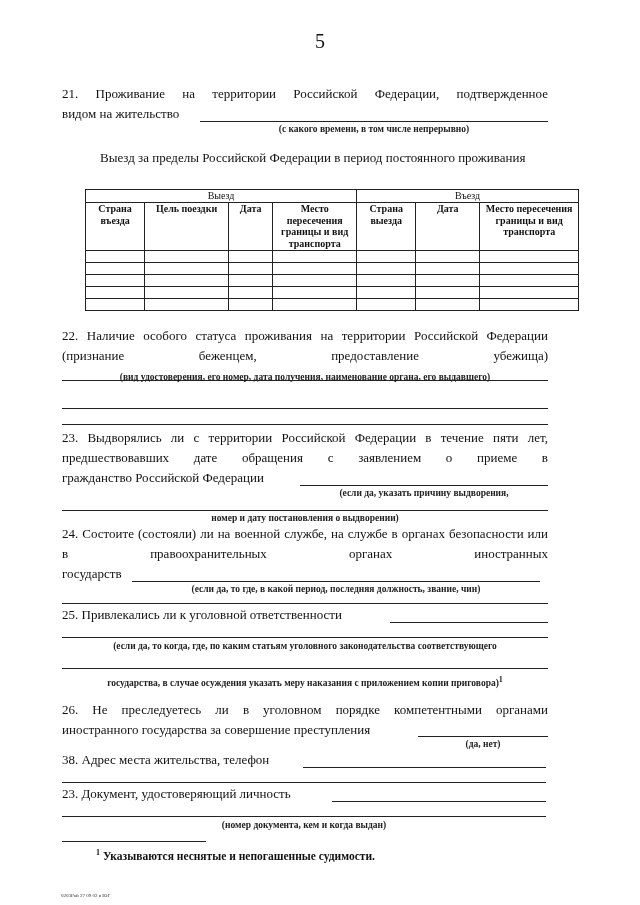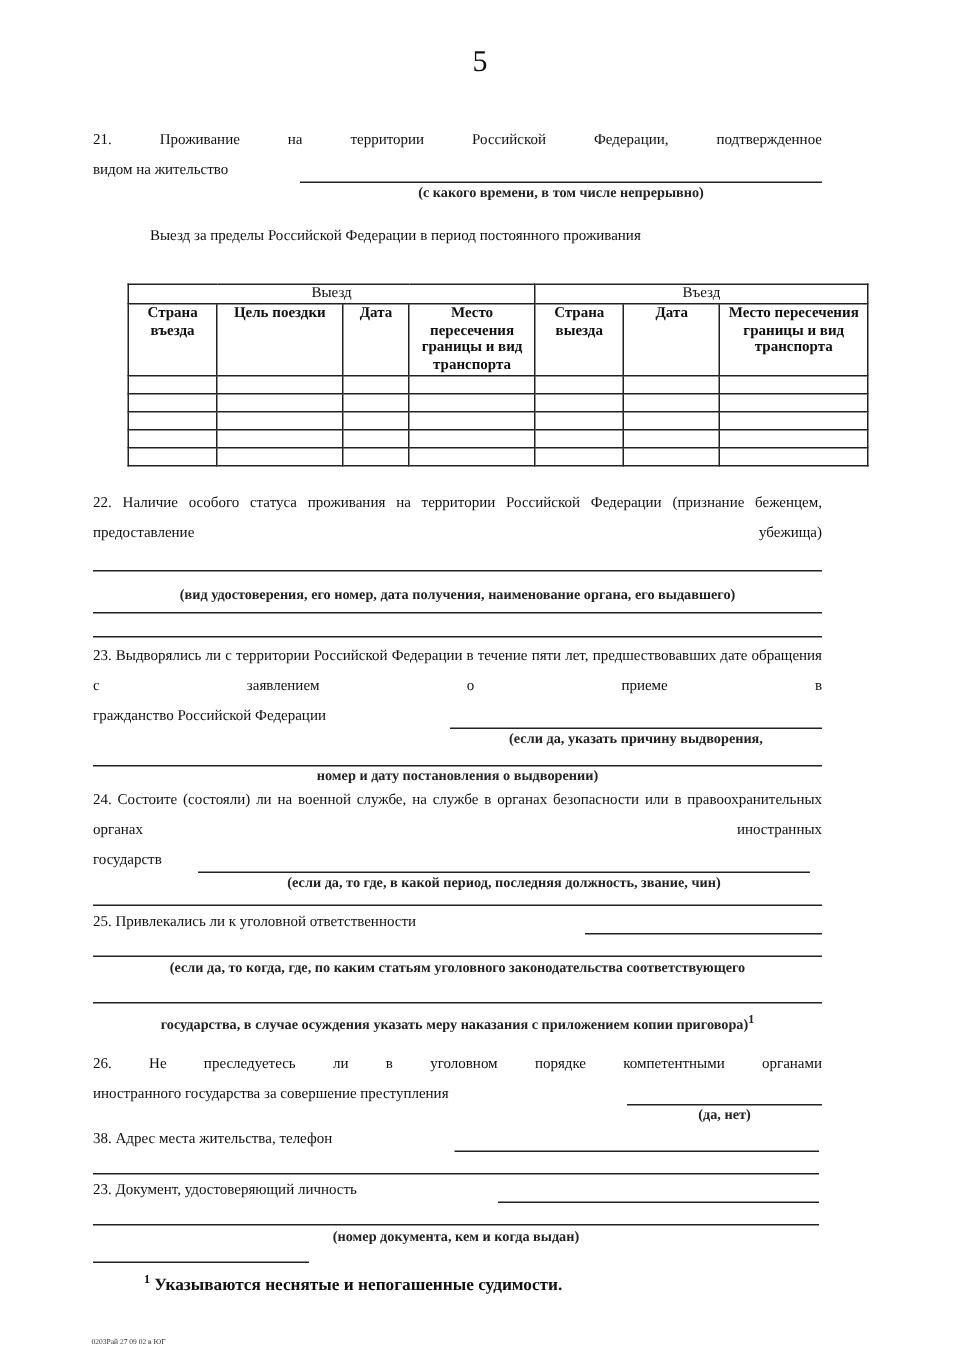--- a/index.html
+++ b/index.html
@@ -1,20 +1,20 @@
 <!DOCTYPE html>
 <html><head>
 <meta charset="utf-8">
 <style>
   html, body { margin: 0; padding: 0; background: #ffffff; }
   body { width: 640px; height: 905px; position: relative; overflow: hidden;
          font-family: "Liberation Serif", "DejaVu Serif", serif; color: #111; }
   .abs { position: absolute; }
   .pnum { left: 0; width: 640px; text-align: center; top: 30px; font-size: 20px; }
-  .para { left: 62px; width: 486px; font-size: 10px; line-height: 20px; text-align: justify; }
+  .para { left: 62px; width: 486px; font-size: 13px; line-height: 20px; text-align: justify; }
   .line { position: absolute; height: 0; border-top: 1.3px solid #222; }
   .hint { position: absolute; font-size: 9.5px; font-weight: bold; color: #222; text-align: center; white-space: nowrap; }
   .jl { text-align-last: justify; }
   table.trips { position: absolute; left: 61px; top: 189px; width: 494px; border-collapse: collapse; font-size: 10px; margin-left: 24px; }
   table.trips td, table.trips th { border: 1px solid #222; padding: 0 2px; font-weight: normal; text-align: center; vertical-align: top; line-height: 11.5px; }
   table.trips tr.grp th { height: 12px; line-height: 12px; }
   table.trips tr.hdr th { height: 47px; font-weight: bold; }
   table.trips tr.row td { height: 11px; }
   .sup { font-size: 8px; vertical-align: super; }
   .fn { font-size: 11.5px; font-weight: bold; }
@@ -99,21 +99,21 @@
         <td></td>
         <td></td>
         <td></td>
         <td></td>
       </tr>
 </tbody>
   </table>
 
 <div class="abs para jl" style="top:326px;">22. Наличие особого статуса проживания на территории Российской Федерации (признание беженцем, предоставление убежища)</div>
 <div class="line" style="left:62px;width:486px;top:380px;"></div>
-<div class="hint" style="left:62px;width:486px;top:392px;">(вид удостоверения, его номер, дата получения, наименование органа, его выдавшего)</div>
+<div class="hint" style="left:62px;width:486px;top:372px;">(вид удостоверения, его номер, дата получения, наименование органа, его выдавшего)</div>
 <div class="line" style="left:62px;width:486px;top:408px;"></div>
 <div class="line" style="left:62px;width:486px;top:424px;"></div>
 
 <div class="abs para jl" style="top:428px;">23. Выдворялись ли с территории Российской Федерации в течение пяти лет, предшествовавших дате обращения с заявлением о приеме в</div>
 <div class="abs para" style="top:468px;width:auto;">гражданство Российской Федерации</div>
 <div class="line" style="left:300px;width:248px;top:485px;"></div>
 <div class="hint" style="left:300px;width:248px;top:488px;">(если да, указать причину выдворения,</div>
 <div class="line" style="left:62px;width:486px;top:510px;"></div>
 <div class="hint" style="left:62px;width:486px;top:513px;text-align:center;">номер и дату постановления о выдворении)</div>
 

